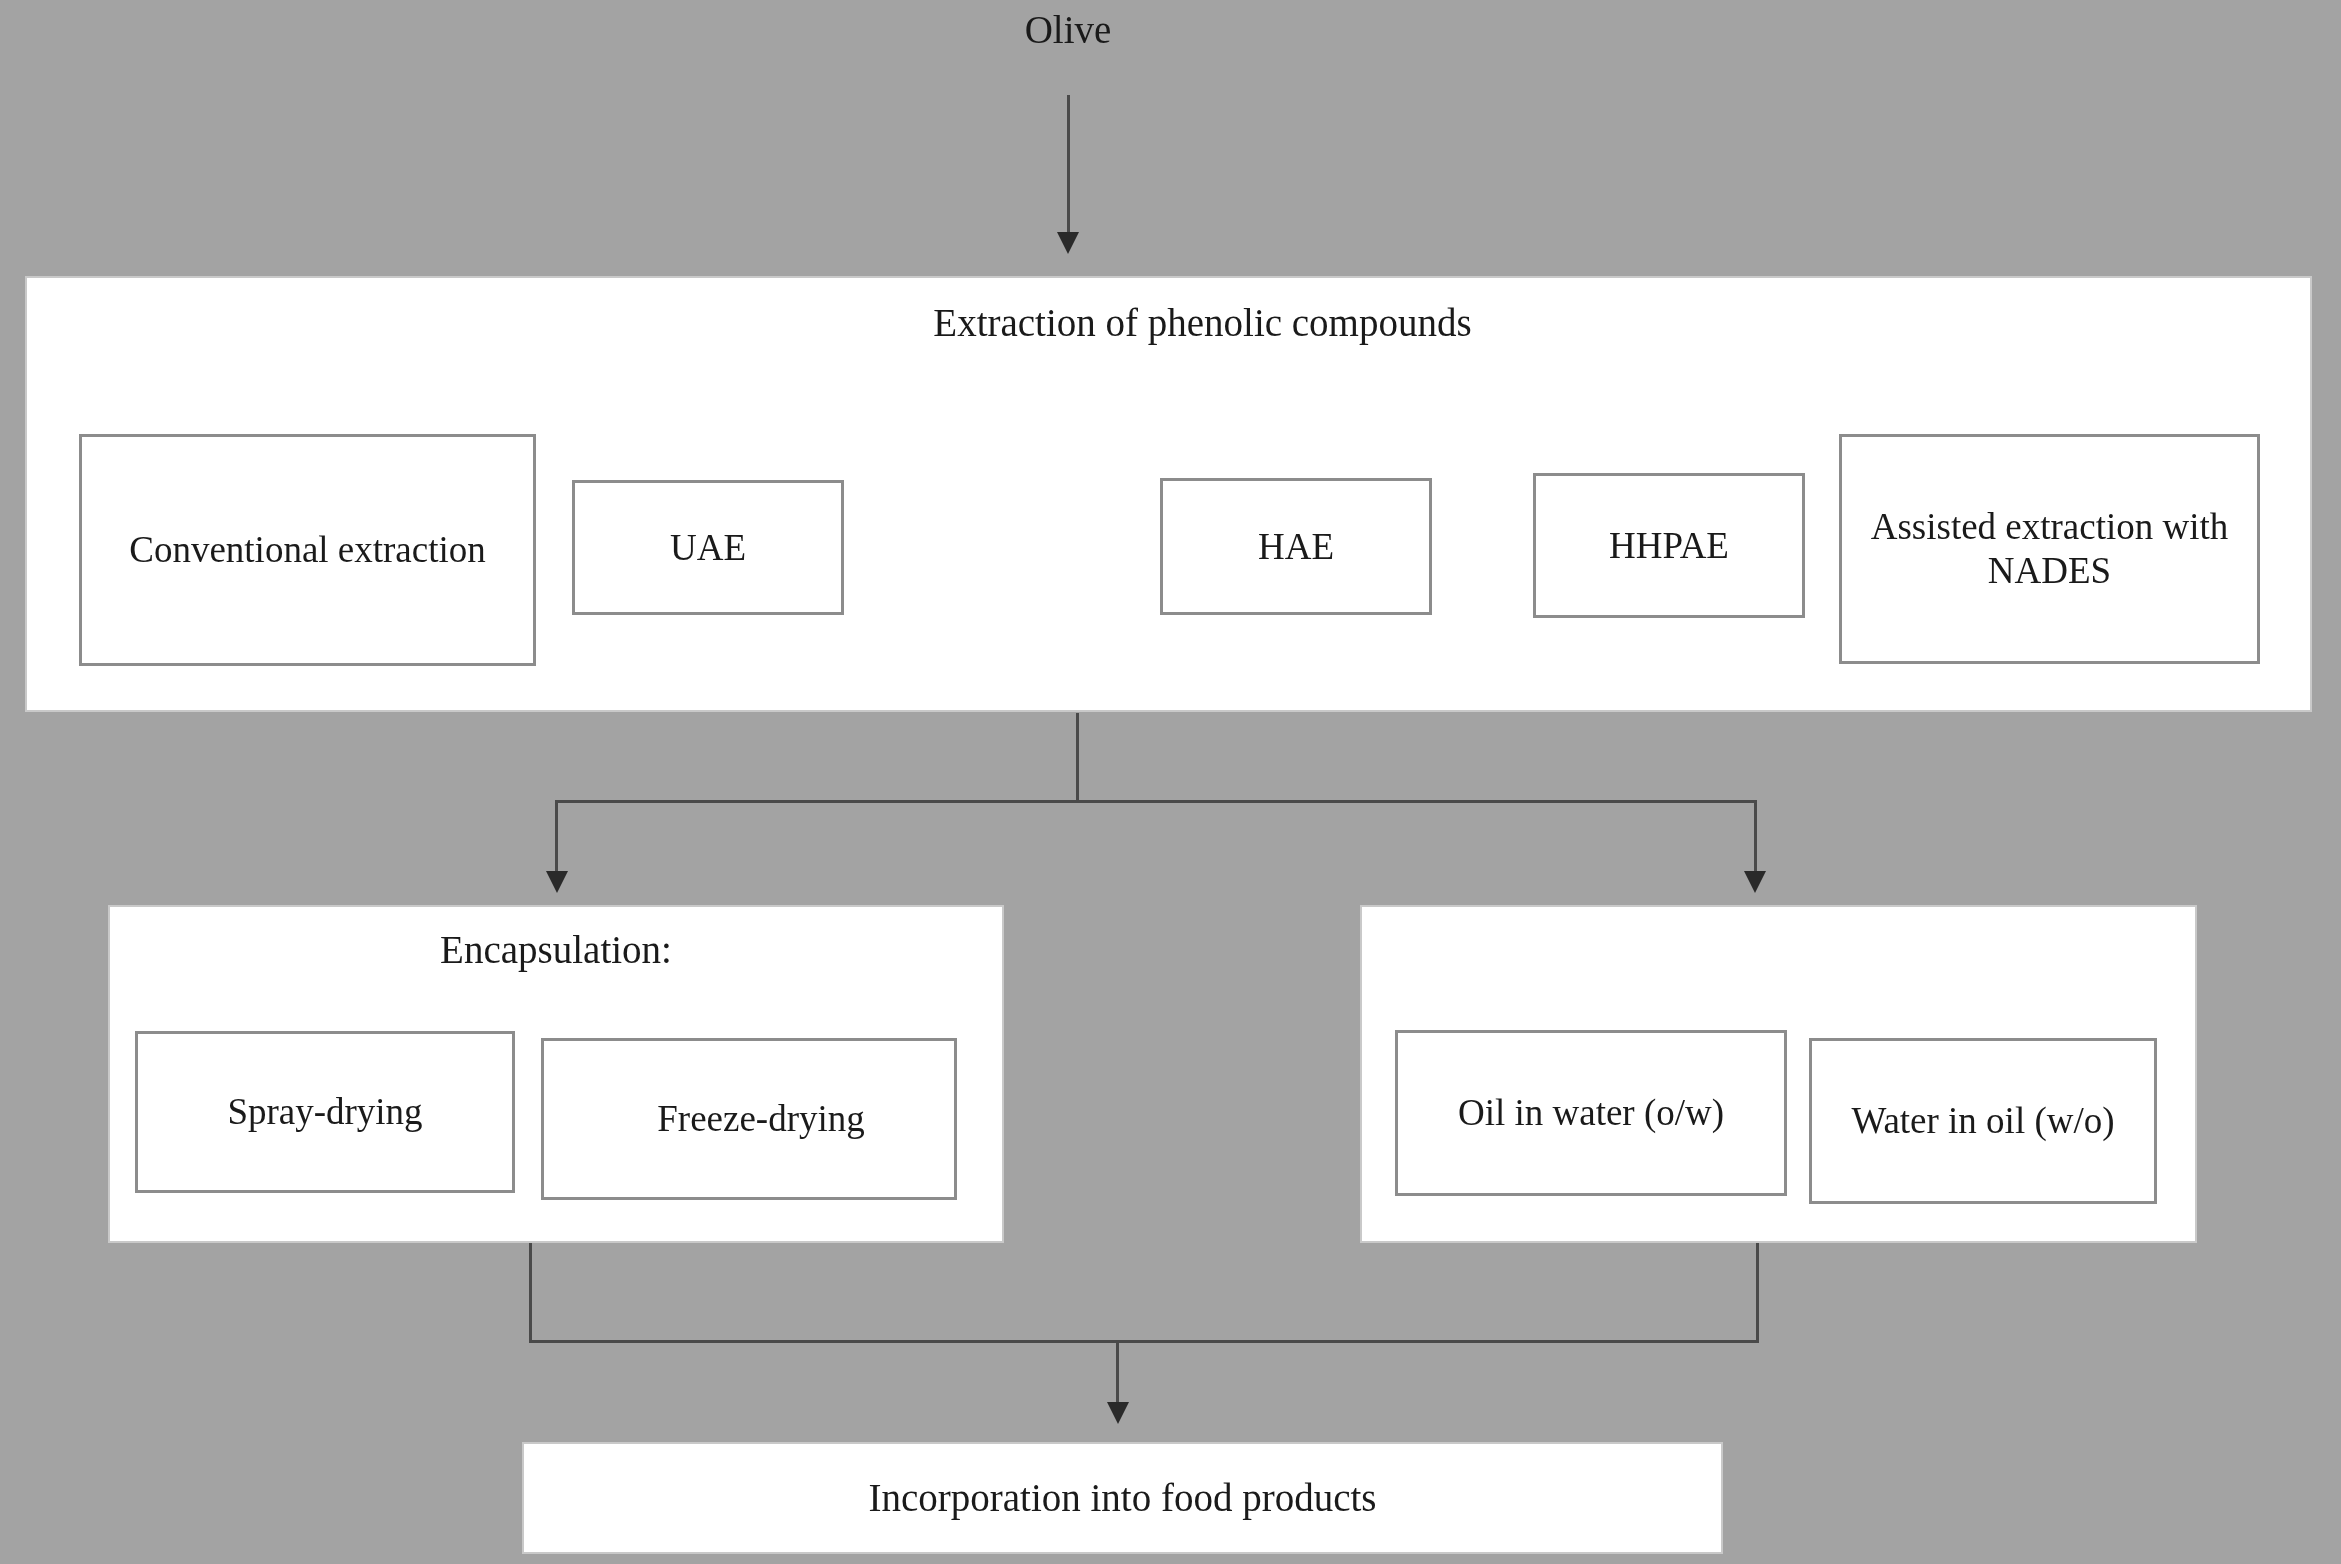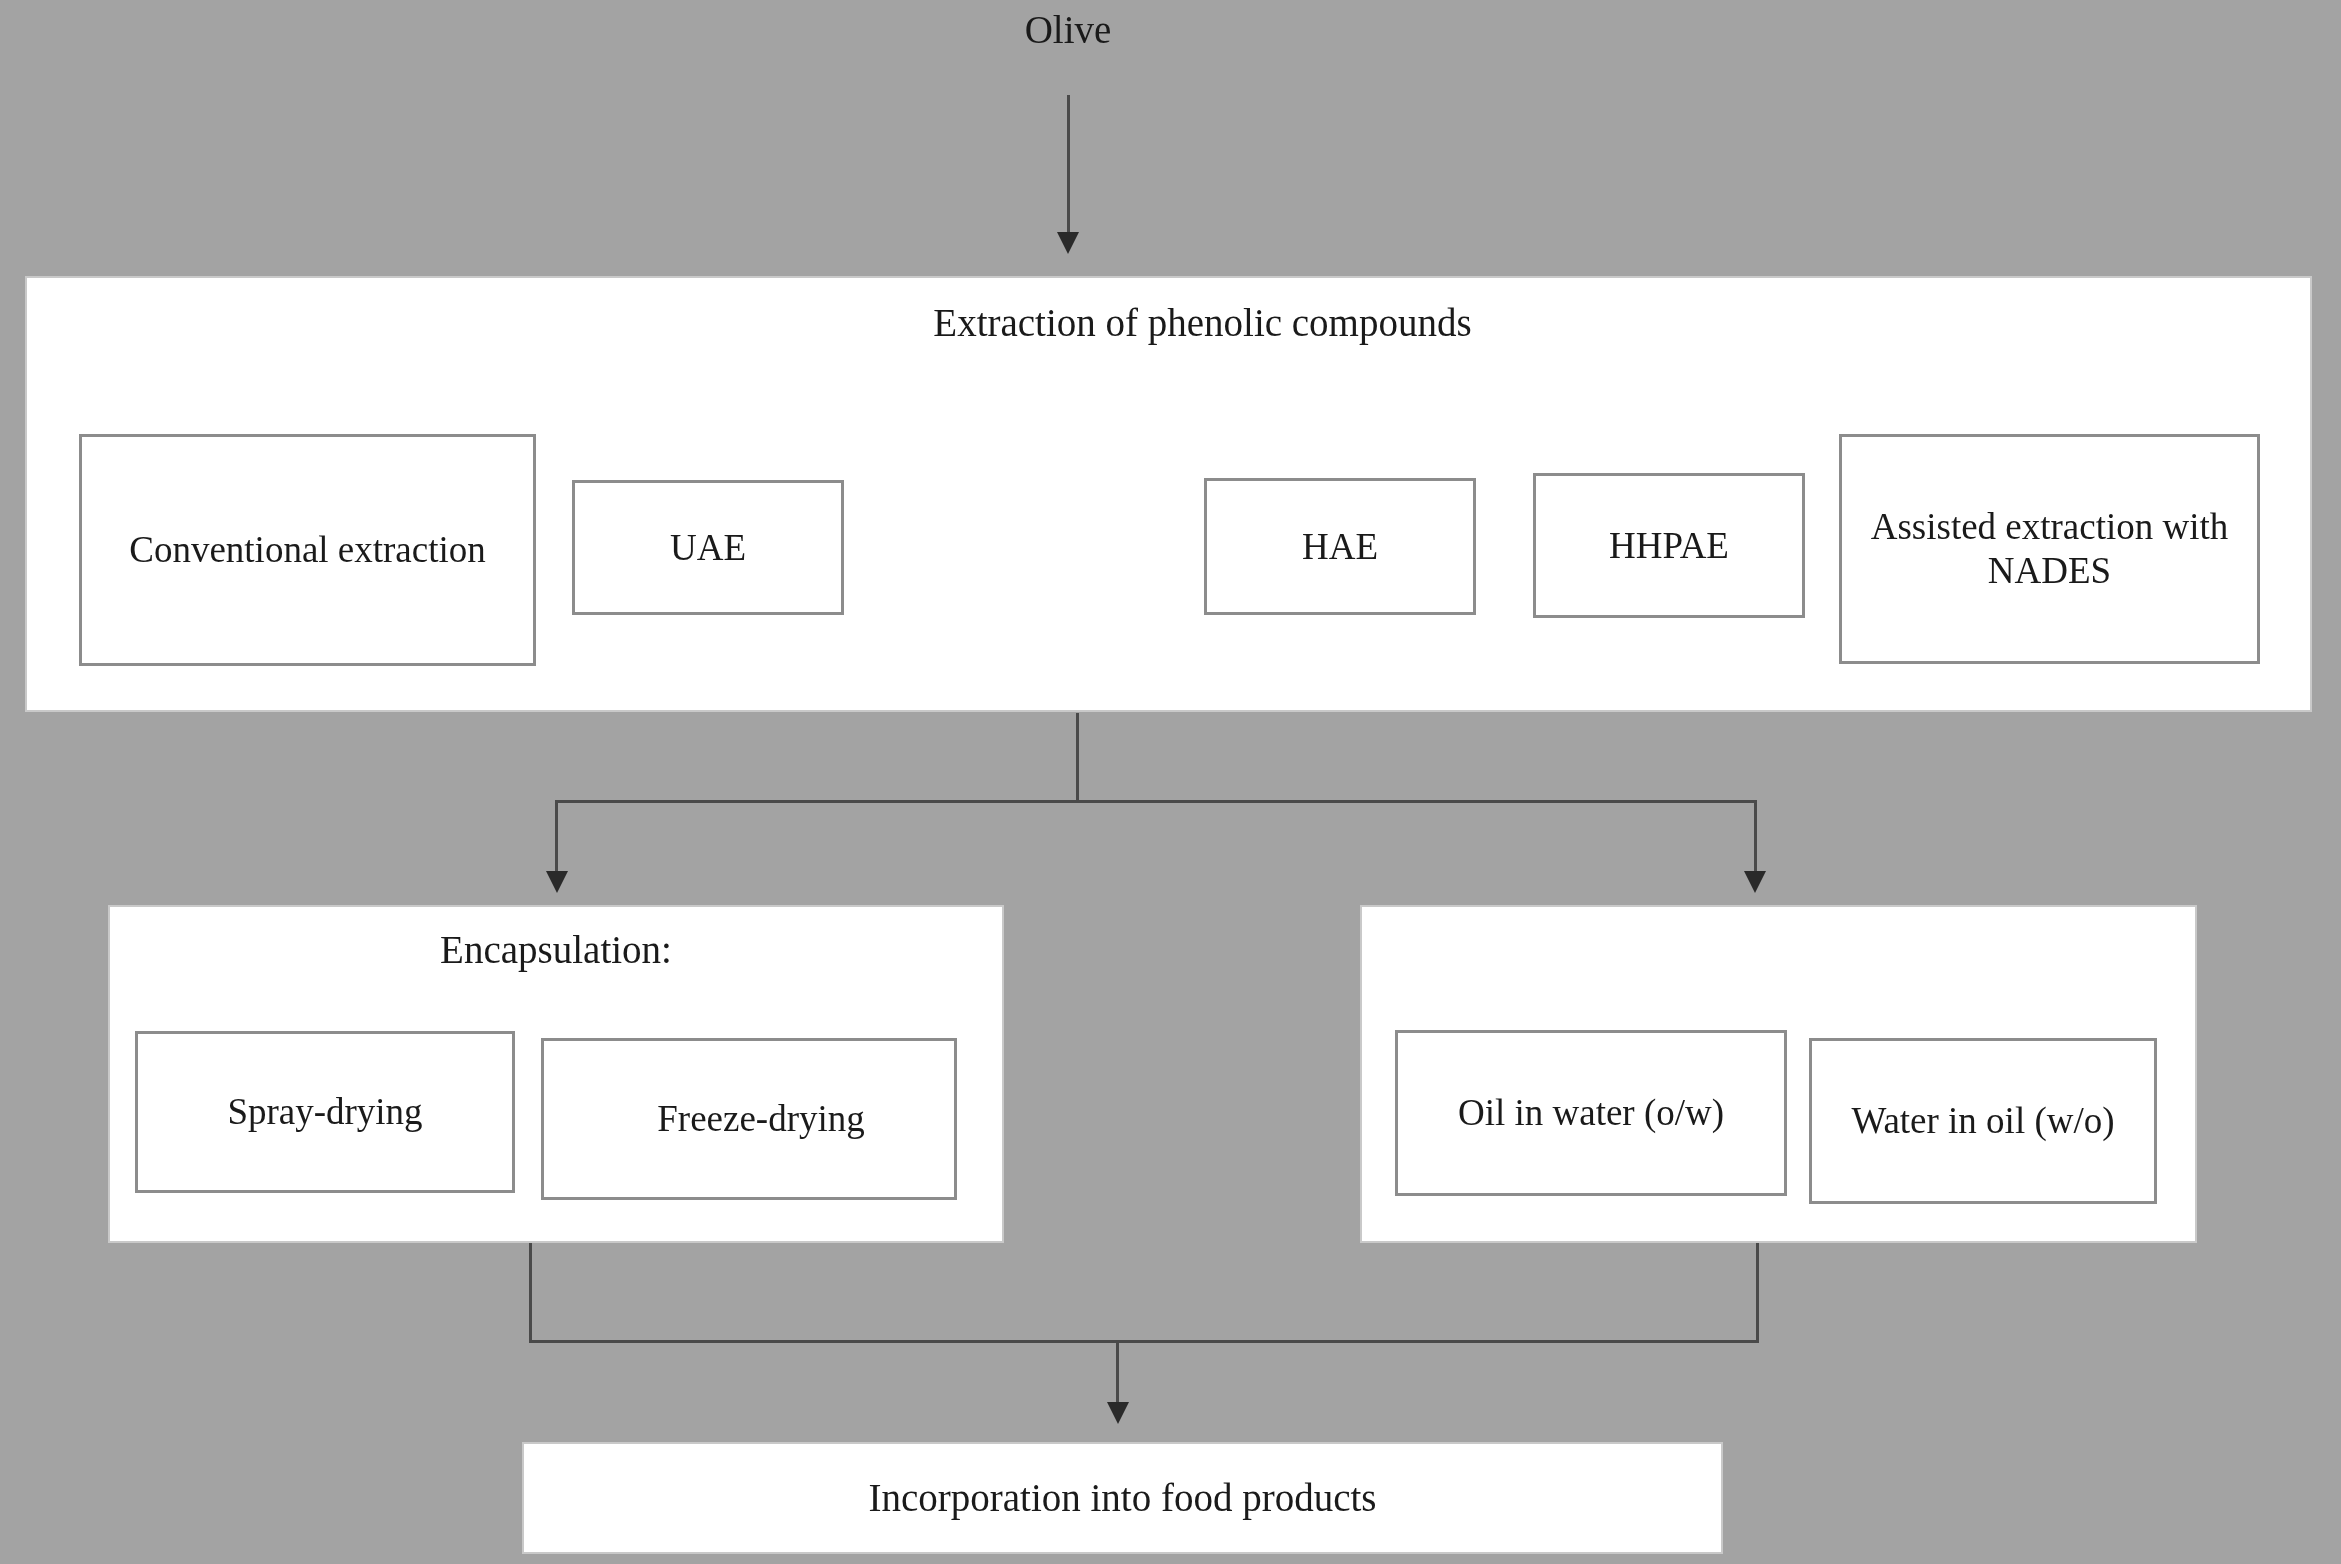--- a/index.html
+++ b/index.html
@@ -83,21 +83,21 @@
 
   <div class="node leaf" style="left:79px; top:434px; width:457px; height:232px; font-size:37px; padding:0 22px;">
     <span>Conventional extraction</span>
   </div>
 
   <div class="node leaf" style="left:572px; top:480px; width:272px; height:135px; font-size:37px;">
     <span>UAE</span>
   </div>
 
 
-  <div class="node leaf" style="left:1204px; top:478px; width:272px; height:137px; font-size:37px;">
+  <div class="node leaf" style="left:1160px; top:478px; width:272px; height:137px; font-size:37px;">
     <span>HAE</span>
   </div>
 
   <div class="node leaf" style="left:1533px; top:473px; width:272px; height:145px; font-size:37px;">
     <span>HHPAE</span>
   </div>
 
   <div class="node leaf" style="left:1839px; top:434px; width:421px; height:230px; font-size:37px; padding:12px 15px;text-align:center;">
     <span>Assisted extraction with NADES</span>
   </div>

